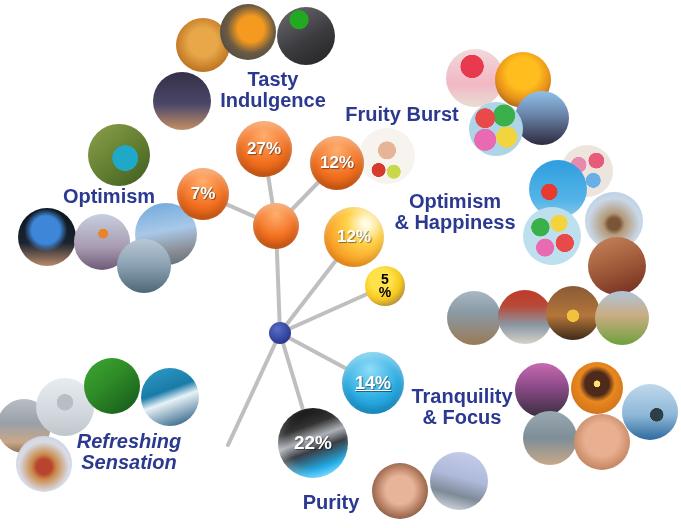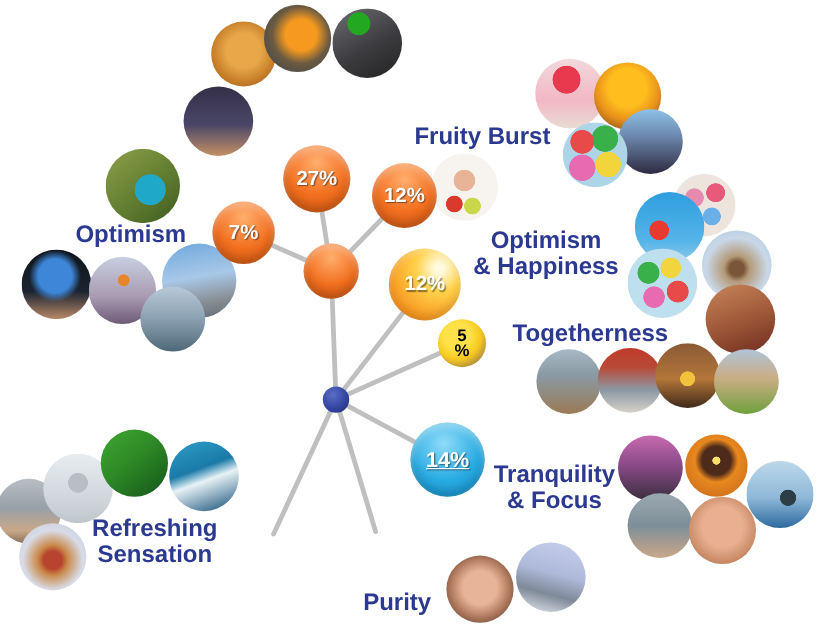--- a/index.html
+++ b/index.html
@@ -73,21 +73,21 @@
   
   .label{position:absolute;transform:translateX(-50%);width:180px;text-align:center;
          color:#2B3990;font-size:20px;line-height:21px;font-weight:bold;white-space:pre-line;}
   .lb-tasty{left:273px;top:69px;}
   .lb-escapism{left:109px;top:186px;}
   .lb-fruity{left:402px;top:104px;}
   .lb-optimism{left:455px;top:191px;}
   .lb-togetherness{left:492px;top:268px;}
   .lb-tranquility{left:462px;top:386px;}
   .lb-purity{left:331px;top:492px;}
-  .lb-refreshing{left:129px;top:431px;}
+  .lb-refreshing{left:129px;top:431px;font-style:italic;}
 </style>
 </head>
 <body>
 
 <div class="canvas">
 
   <div class="photo ph-cookies"></div>
   <div class="photo ph-orange-fruit"></div>
   <div class="photo ph-stones"></div>
   <div class="photo ph-blueberries-hand"></div>
@@ -149,27 +149,31 @@
   <div class="bubble b-opt">
     <span>12%</span>
   </div>
   <div class="bubble b-tog">
     <span style="white-space:pre-line">5
 %</span>
   </div>
   <div class="bubble b-tran">
     <span>14%</span>
   </div>
+  <div class="bubble b-pur">
+    <span>22%</span>
+  </div>
   <div class="bubble orange subhub"></div>
   <div class="bubble hub"></div>
 
+  <div class="label lb-tasty">Tasty
+Indulgence</div>
   <div class="label lb-escapism">Optimism</div>
   <div class="label lb-fruity">Fruity Burst</div>
   <div class="label lb-optimism">Optimism
 &amp; Happiness</div>
-  <div class="label lb-togetherness">Togetherness</div>
   <div class="label lb-tranquility">Tranquility
 &amp; Focus</div>
   <div class="label lb-purity">Purity</div>
   <div class="label lb-refreshing">Refreshing
 Sensation</div>
 
 </div>
 
 </body></html>

